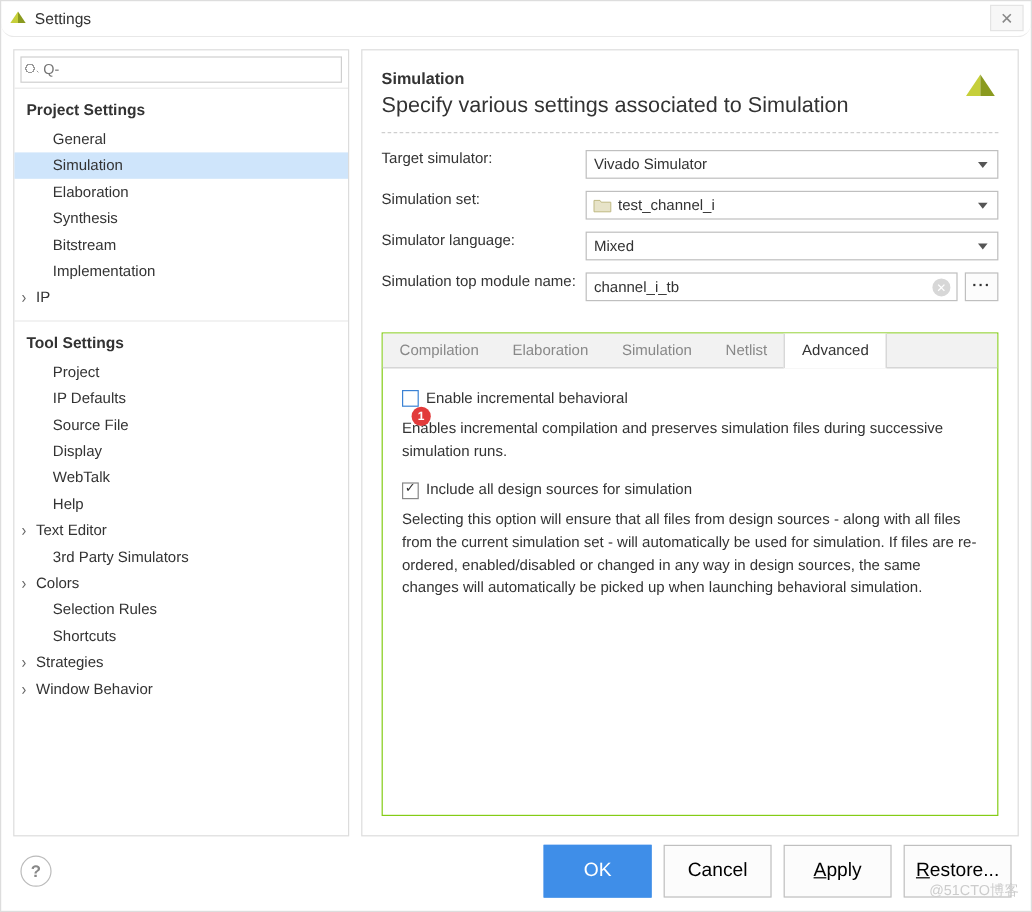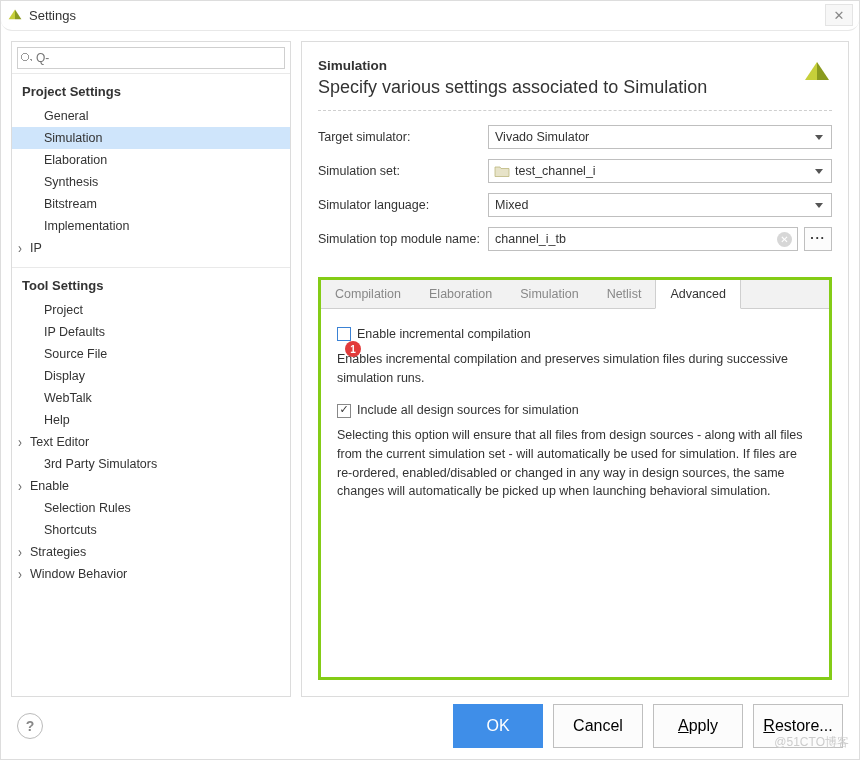--- a/index.html
+++ b/index.html
@@ -24,31 +24,31 @@
   .tree-item { padding:4px 0 4px 32px; cursor:pointer; white-space:nowrap; position:relative;}
   .tree-item.selected { background:#cfe5fb; }
   .tree-item.exp { padding-left:18px; }
   .tree-item.exp::before { content:"›"; position:absolute; left:6px; top:4px; color:#666; font-size:12px; transform:scaleY(1.2);}
   .rightpanel { flex:1; border:1px solid #dcdcdc; padding:16px 16px 16px 16px; display:flex; flex-direction:column; }
   .rp-header { display:flex; align-items:flex-start; border-bottom:1px dashed #cfcfcf; padding-bottom:12px; }
   .rp-header-text h2 { margin:0 0 4px 0; font-size:13.5px; font-weight:bold;}
   .rp-header-text p { margin:0; font-size:18px; }
   .rp-logo { margin-left:auto; }
   .form { padding:14px 0 6px 0; }
-  .form-row { display:flex; align-items:center; margin-bottom:10px; }
+  .form-row { display:flex; margin-bottom:10px; }
   .form-row label { width:170px; }
   .select { flex:1; height:24px; border:1px solid #bfbfbf; padding:2px 24px 2px 6px; background:#fff; position:relative; display:flex; align-items:center; cursor:pointer;}
   .select::after { content:""; position:absolute; right:8px; top:9px; border-left:4px solid transparent; border-right:4px solid transparent; border-top:5px solid #555; }
   .select.withicon { padding-left:26px;}
   .folder-icon { position:absolute; left:5px; top:4px; }
   .text-input { flex:1; height:24px; border:1px solid #bfbfbf; padding:2px 26px 2px 6px; background:#fff; position:relative;}
   .text-input input { border:none; outline:none; width:100%; height:100%; font-size:12.5px; color:#333; padding:0;}
   .clear-x { position:absolute; right:5px; top:4px; width:15px; height:15px; border-radius:50%; background:#d7d7d7; color:#fff; font-size:10px; display:flex; align-items:center; justify-content:center; cursor:pointer;}
   .more-btn { width:28px; height:24px; border:1px solid #bfbfbf; background:#fcfcfc; margin-left:6px; text-align:center; line-height:20px; font-weight:bold; cursor:pointer; letter-spacing:1px;}
-  .tabs-frame { border:3px solid #84cc16; margin-top:10px; flex:1; display:flex; flex-direction:column;}
+  .tabs-frame { border:1px solid #84cc16; margin-top:10px; flex:1; display:flex; flex-direction:column;}
   .tabstrip { display:flex; background:#f2f2f2; border-bottom:1px solid #cfcfcf; }
   .tab { padding:7px 14px; color:#888; cursor:pointer; }
   .tab.active { background:#fff; color:#333; border-right:1px solid #cfcfcf; border-left:1px solid #cfcfcf; margin-bottom:-1px; border-bottom:1px solid #fff;}
   .tab:first-child.active { border-left:none;}
   .tab-content { padding:16px 16px; font-size:12.5px; line-height:1.5; overflow:auto;}
   .check-row { display:flex; align-items:center; margin-bottom:6px;}
   .checkbox { width:14px; height:14px; border:1.6px solid #3b82d4; margin-right:6px; display:inline-flex; align-items:center; justify-content:center; cursor:pointer; position:relative; flex:none;}
   .checkbox.checked { border-color:#888;}
   .checkbox.checked::after { content:"✓"; font-size:11px; color:#333; line-height:1; position:relative; top:-1px;}
   .desc { margin:4px 0 14px 0; }
@@ -96,21 +96,21 @@
       <div class="section-header">Tool Settings</div>
       <div class="tree" id="tree-tool">
           <div class="tree-item">Project</div>
           <div class="tree-item">IP Defaults</div>
           <div class="tree-item">Source File</div>
           <div class="tree-item">Display</div>
           <div class="tree-item">WebTalk</div>
           <div class="tree-item">Help</div>
           <div class="tree-item exp">Text Editor</div>
           <div class="tree-item">3rd Party Simulators</div>
-          <div class="tree-item exp">Enable</div>
+          <div class="tree-item exp">Colors</div>
           <div class="tree-item">Selection Rules</div>
           <div class="tree-item">Shortcuts</div>
           <div class="tree-item exp">Strategies</div>
           <div class="tree-item exp">Window Behavior</div>
         </div>
     </div>
 
     <div class="rightpanel">
       <div class="rp-header">
         <div class="rp-header-text">
@@ -164,21 +164,21 @@
             <div class="tab">Compilation</div>
             <div class="tab">Elaboration</div>
             <div class="tab">Simulation</div>
             <div class="tab">Netlist</div>
             <div class="tab active">Advanced</div>
           </div>
         <div class="tab-content">
           <div class="anno-wrap">
             <div class="check-row">
               <span class="checkbox"></span>
-              <span>Enable incremental compilation</span>
+              <span>Enable incremental behavioral</span>
             </div>
             <span class="anno-badge">1</span>
           </div>
           <div class="desc">Enables incremental compilation and preserves simulation files during successive simulation runs.</div>
           <div class="check-row">
             <span class="checkbox checked"></span>
             <span>Include all design sources for simulation</span>
           </div>
           <div class="desc">Selecting this option will ensure that all files from design sources - along with all files from the current simulation set - will automatically be used for simulation. If files are re-ordered, enabled/disabled or changed in any way in design sources, the same changes will automatically be picked up when launching behavioral simulation.</div>
         </div>

